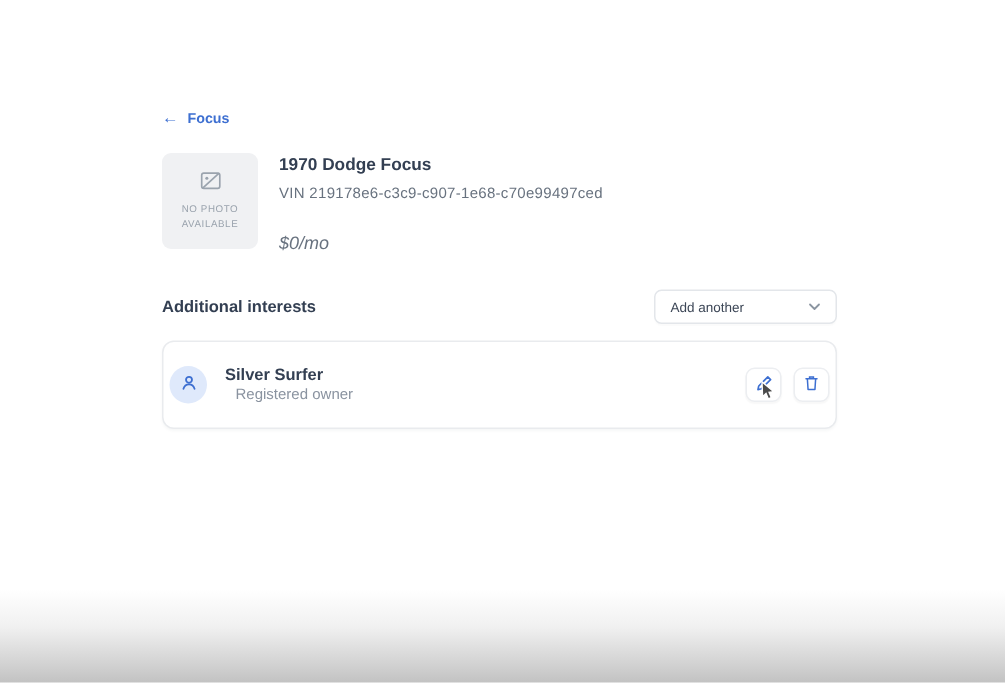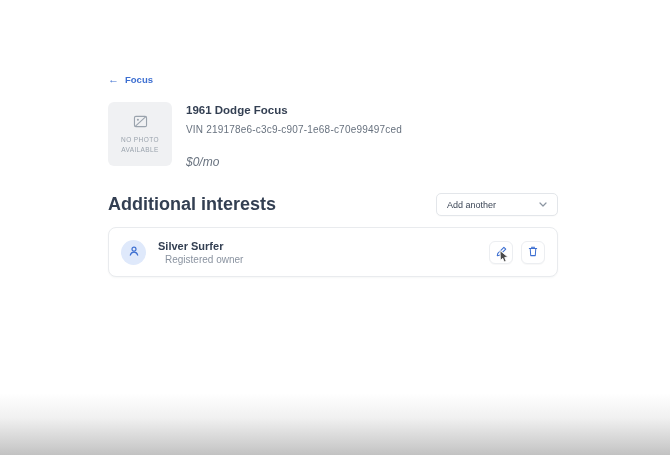--- a/index.html
+++ b/index.html
@@ -37,37 +37,37 @@
   .vehicle-info { padding-top: 2px; }
   .vehicle-title { font-size: 11.5px; font-weight: bold; color: #333f52; margin-bottom: 8px; }
   .vehicle-vin { font-size: 10px; color: #68727f; margin-bottom: 20px; letter-spacing: 0.2px; }
   .vehicle-price { font-size: 12px; color: #68727f; font-style: italic; }
 
   
   .section-row {
     position: absolute; top: 193px; left: 0; width: 450px;
     display: flex; align-items: center; justify-content: space-between;
   }
-  .section-title { font-size: 18px; font-weight: bold; color: #333f52; }
+  .section-title { font-size: 11px; font-weight: bold; color: #333f52; }
   .add-another-btn {
     width: 122px; height: 23px; background: #ffffff;
     border: 1px solid #e3e6ea; border-radius: 5px;
     display: flex; align-items: center; justify-content: space-between;
     padding: 0 10px; cursor: pointer;
     box-shadow: 0 1px 1px rgba(0,0,0,0.02);
   }
   .add-another-label { font-size: 9px; color: #3c4656; }
   .chevron { color: #8b95a1; display: flex; align-items: center; }
 
   
   .interest-card {
-    position: absolute; top: 227px; left: 0; width: 450px; height: 50px;
+    position: absolute; top: 227px; left: 0; width: 450px; height: 59px;
     background: #ffffff; border: 1px solid #e9ebee; border-radius: 8px;
     box-shadow: 0 1px 2px rgba(30,40,60,0.04);
-    display: flex; align-items: center; padding: 0 12px;
+    display: flex; align-items: center; padding: 0 4px;
   }
   .avatar {
     width: 25px; height: 25px; border-radius: 50%;
     background: #dfe9fb; display: flex; align-items: center; justify-content: center;
     flex-shrink: 0;
   }
   .interest-text { margin-left: 12px; flex: 1; }
   .interest-name { font-size: 11px; font-weight: bold; color: #333f52; margin-bottom: 2px; }
   .interest-role { font-size: 10px; color: #8a93a0; margin-left: 7px; }
   .card-actions { display: flex; gap: 8px; align-items: center; }
@@ -108,21 +108,21 @@
             <circle cx="5.2" cy="5.2" r="1.1" fill="#9aa3ad"></circle>
             <line x1="2" y1="12.5" x2="14" y2="1.5" stroke="#9aa3ad" stroke-width="1.2"></line>
           </svg>
         </span>
         <span class="ph-text">
           <span>NO PHOTO</span><br>
           <span>AVAILABLE</span>
         </span>
       </div>
       <div class="vehicle-info">
-        <div class="vehicle-title">1961 Dodge Focus</div>
+        <div class="vehicle-title">1970 Dodge Focus</div>
         <div class="vehicle-vin">VIN 219178e6-c3c9-c907-1e68-c70e99497ced</div>
         <div class="vehicle-price">$0/mo</div>
       </div>
     </div>
 
     <div class="section-row">
       <div class="section-title">Additional interests</div>
       <div class="add-another-btn">
         <span class="add-another-label">Add another</span>
         <span class="chevron">

